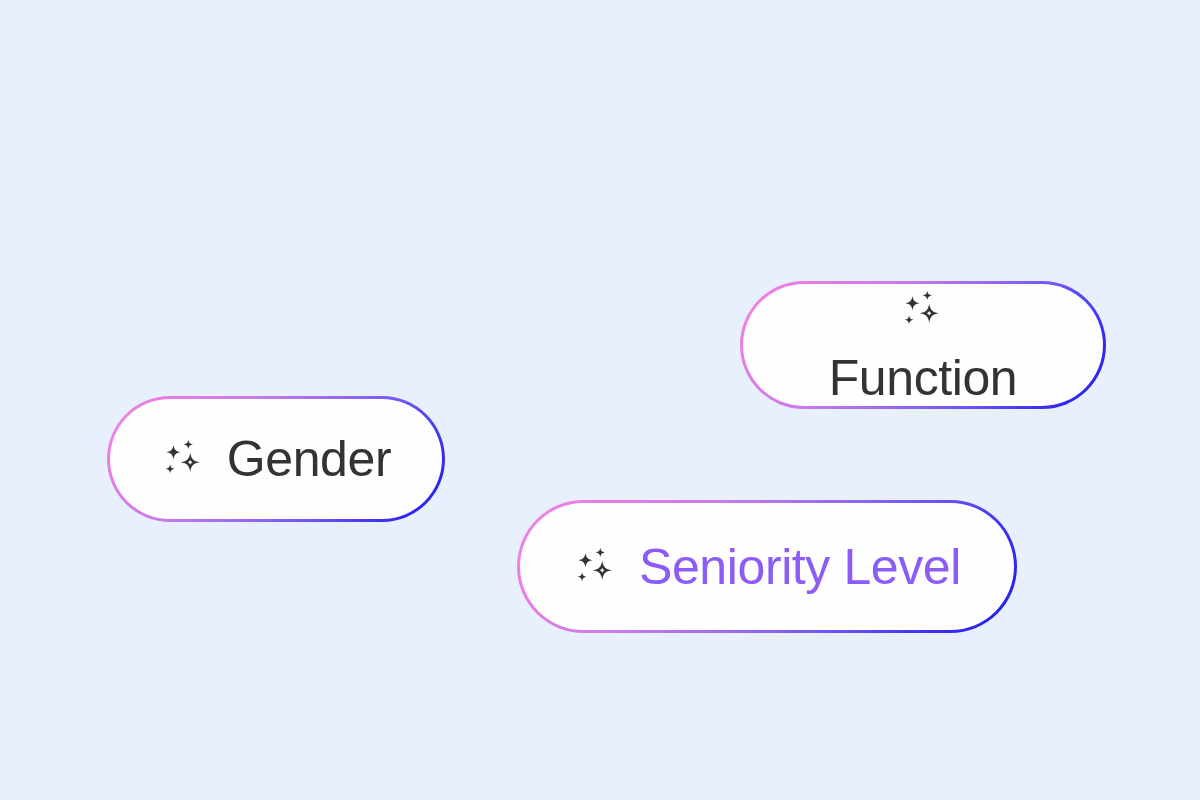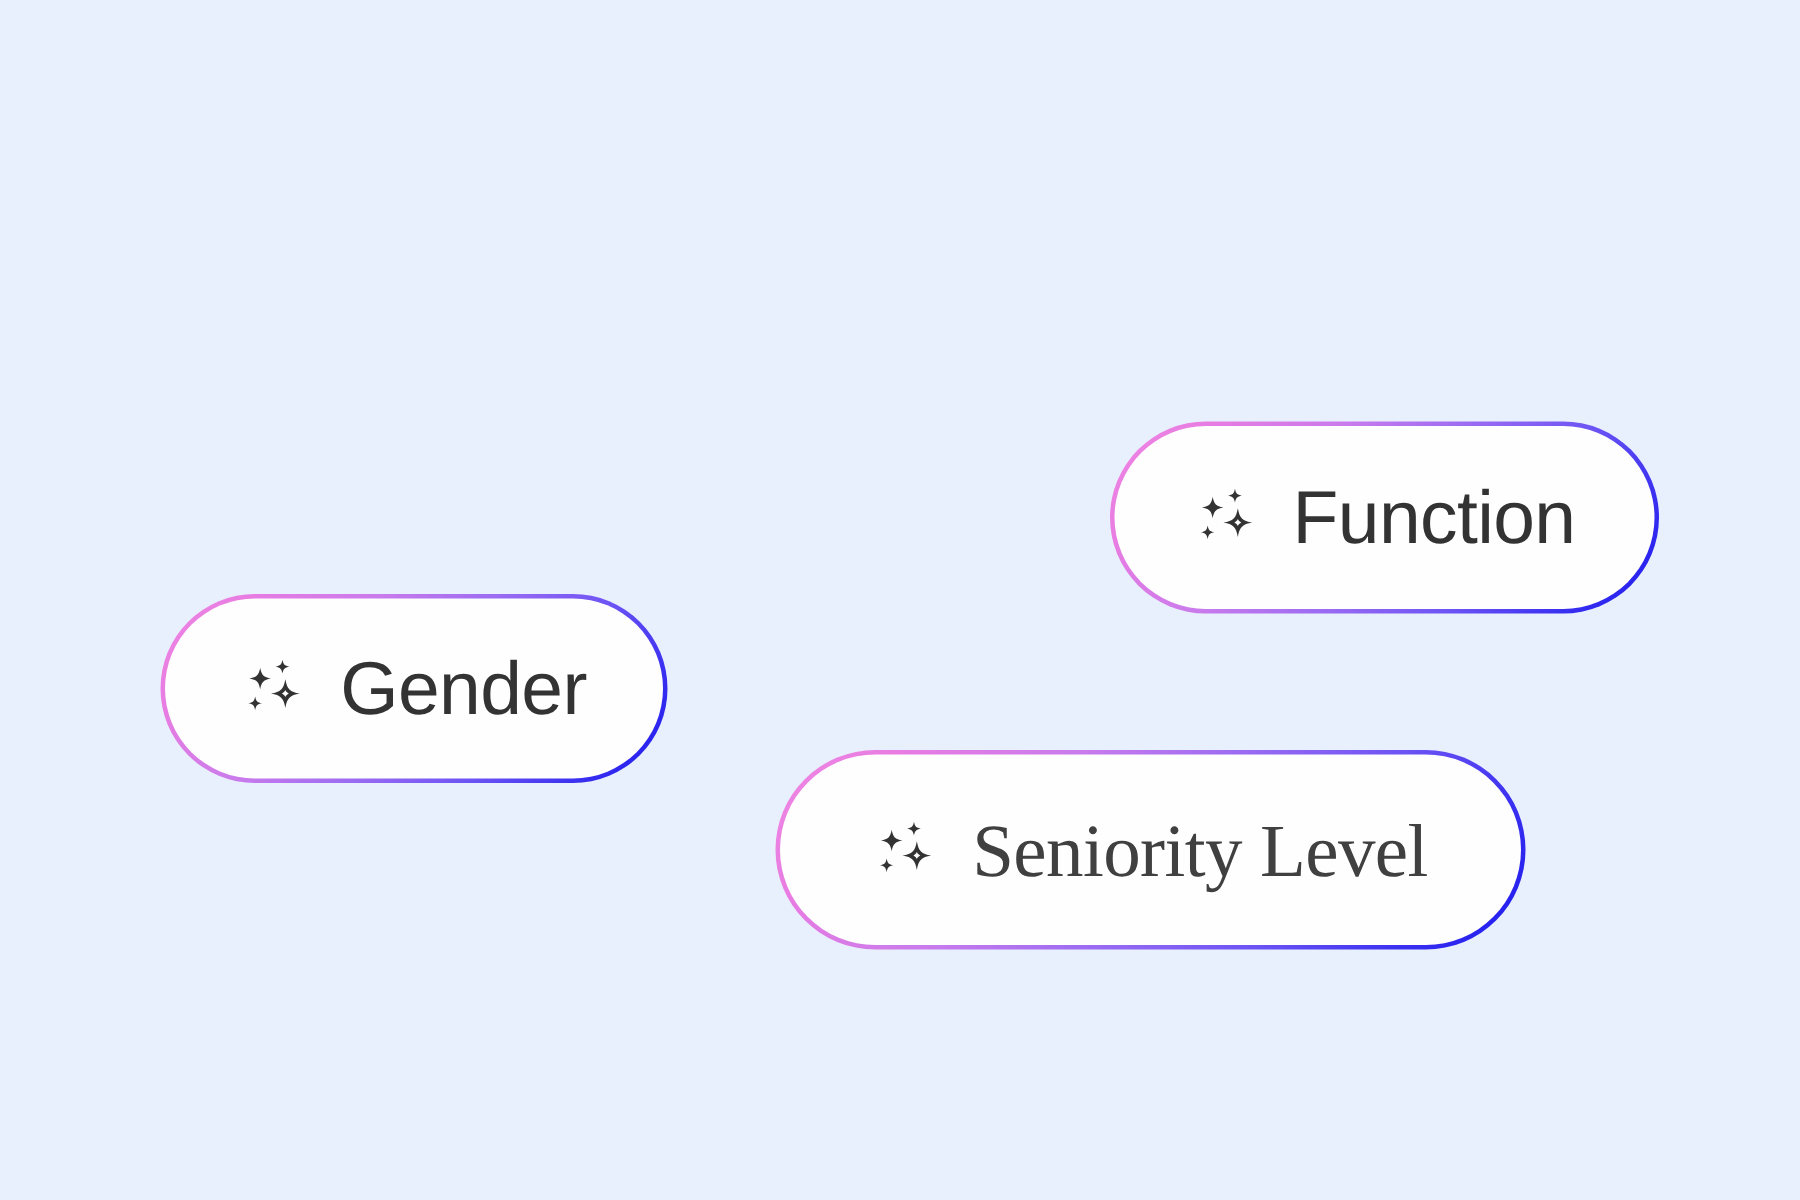--- a/index.html
+++ b/index.html
@@ -69,21 +69,21 @@
     line-height: 1;
   }
 
   
   #chip-buying-role    { left: 228px; top: 170px; width: 436px; height: 126px; }
   #chip-buying-role    .chip-label { font-size: 50px; }
   #chip-buying-role    .chip-inner { gap: 20px; padding: 0 36px; }
 
   #chip-function       { left: 740px; top: 281px; width: 366px; height: 128px; }
   #chip-function       .chip-label { font-size: 50px; }
-  #chip-function       .chip-inner { gap: 20px; padding: 0 40px; }
+  #chip-function       .chip-inner { gap: 20px; padding: 0 40px; flex-direction: column; }
 
   #chip-gender         { left: 107px; top: 396px; width: 338px; height: 126px; }
   #chip-gender         .chip-label { font-size: 50px; }
   #chip-gender         .chip-inner { gap: 20px; padding: 3px 40px; }
 
   #chip-seniority-level{ left: 517px; top: 500px; width: 500px; height: 133px; }
   #chip-seniority-level .chip-label { font-size: 50px; }
   #chip-seniority-level .chip-inner { gap: 20px; padding: 0 36px; }
 </style>
 </head>
@@ -126,17 +126,17 @@
     <div class="chip-inner" style="background: rgb(254, 254, 254);">
       <span class="chip-icon">
         <svg width="46" height="46" viewBox="0 0 48 48" aria-hidden="true">
           <path fill="#333333" d="M13.0 9.5 C13.9 14.6 15.4 16.1 20.5 17.0 C15.4 17.9 13.9 19.4 13.0 24.5 C12.1 19.4 10.6 17.9 5.5 17.0 C10.6 16.1 12.1 14.6 13.0 9.5 Z"></path>
           <path fill="#333333" d="M28.5 4.0 C29.1 7.3 30.0 8.2 33.3 8.8 C30.0 9.4 29.1 10.3 28.5 13.6 C27.9 10.3 27.0 9.4 23.7 8.8 C27.0 8.2 27.9 7.3 28.5 4.0 Z"></path>
           <path fill="#333333" d="M9.5 29.5 C10.1 32.8 11.0 33.7 14.3 34.3 C11.0 34.9 10.1 35.8 9.5 39.1 C8.9 35.8 8.0 34.9 4.7 34.3 C8.0 33.7 8.9 32.8 9.5 29.5 Z"></path>
           <path fill="#333333" fill-rule="evenodd" d="M30.5 17.5 C31.7 24.3 33.7 26.3 40.5 27.5 C33.7 28.7 31.7 30.7 30.5 37.5 C29.3 30.7 27.3 28.7 20.5 27.5 C27.3 26.3 29.3 24.3 30.5 17.5 Z
                M30.5 25.1 C29.9 26.3 29.3 26.9 28.1 27.5 C29.3 28.1 29.9 28.7 30.5 29.9 C31.1 28.7 31.7 28.1 32.9 27.5 C31.7 26.9 31.1 26.3 30.5 25.1 Z"></path>
         </svg>
       </span>
-      <span class="chip-label" style="color: #404040; font-family: Liberation Serif, serif;">Seniority Level</span>
+      <span class="chip-label" style="color: #8b5cf6;">Seniority Level</span>
     </div>
   </div>
 
 </div>
 
 </body></html>

